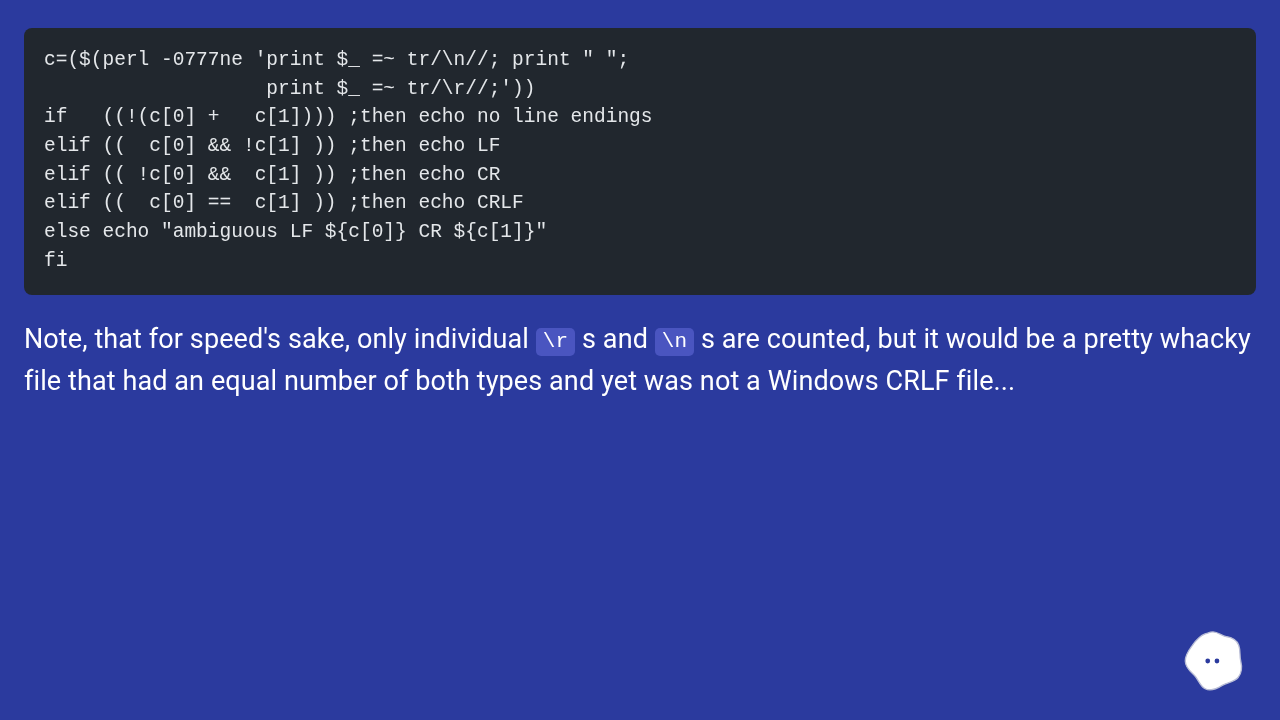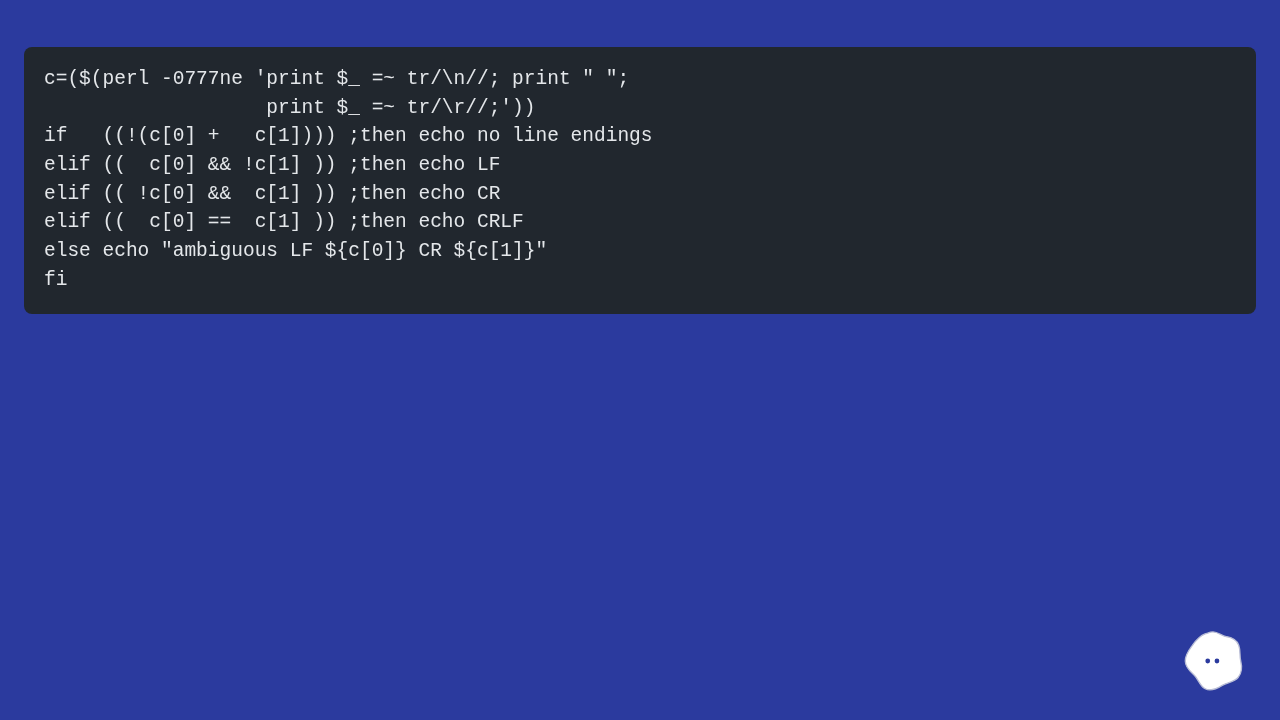--- a/index.html
+++ b/index.html
@@ -6,21 +6,20 @@
   html, body {
     width: 1280px;
     height: 720px;
     background: #2b3a9e;
     font-family: -apple-system, BlinkMacSystemFont, "Segoe UI", Roboto, Helvetica, Arial, sans-serif;
     overflow: hidden;
     position: relative;
   }
   .page {
     padding: 28px 24px 0 24px;
-    margin-top: 19px;
   }
   .code-block {
     background: #21272e;
     border-radius: 8px;
     padding: 18px 20px 20px 20px;
     margin-bottom: 24px;
   }
   .code-block pre {
     font-family: "SFMono-Regular", Consolas, "Liberation Mono", Menlo, monospace;
     font-size: 19.5px;
@@ -63,20 +62,23 @@
     <pre><span>c=($(perl -0777ne 'print $_ =~ tr/\n//; print " ";</span>
 <span>                   print $_ =~ tr/\r//;'))</span>
 <span>if   ((!(c[0] +   c[1]))) ;then echo no line endings</span>
 <span>elif ((  c[0] &amp;&amp; !c[1] )) ;then echo LF</span>
 <span>elif (( !c[0] &amp;&amp;  c[1] )) ;then echo CR</span>
 <span>elif ((  c[0] ==  c[1] )) ;then echo CRLF</span>
 <span>else echo "ambiguous LF ${c[0]} CR ${c[1]}"</span>
 <span>fi</span></pre>
   </div>
 
+  <p class="prose">
+    <span>Note, that for speed's sake, only individual </span><code class="inline-code">\r</code><span> s and </span><code class="inline-code">\n</code><span> s are counted, but it would be a pretty whacky file that had an equal number of both types and yet was not a Windows CRLF file...</span>
+  </p>
 
 </div>
 
 <div class="blob">
   <svg viewBox="0 0 100 100">
     <path d="M50 6 C58 6 63 12 70 13 C78 14 86 18 89 26 C92 34 90 42 92 50 C94 58 94 68 88 75 C82 82 72 82 64 87 C56 92 46 96 38 92 C30 88 28 78 22 72 C16 66 8 60 8 50 C8 40 14 33 19 26 C24 19 30 12 38 9 C44 7 46 6 50 6 Z" fill="#ffffff" stroke="#b9bdd6" stroke-width="2"></path>
     <circle cx="42" cy="50" r="3.6" fill="#2b3a9e"></circle>
     <circle cx="56" cy="50" r="3.6" fill="#2b3a9e"></circle>
   </svg>
 </div>

